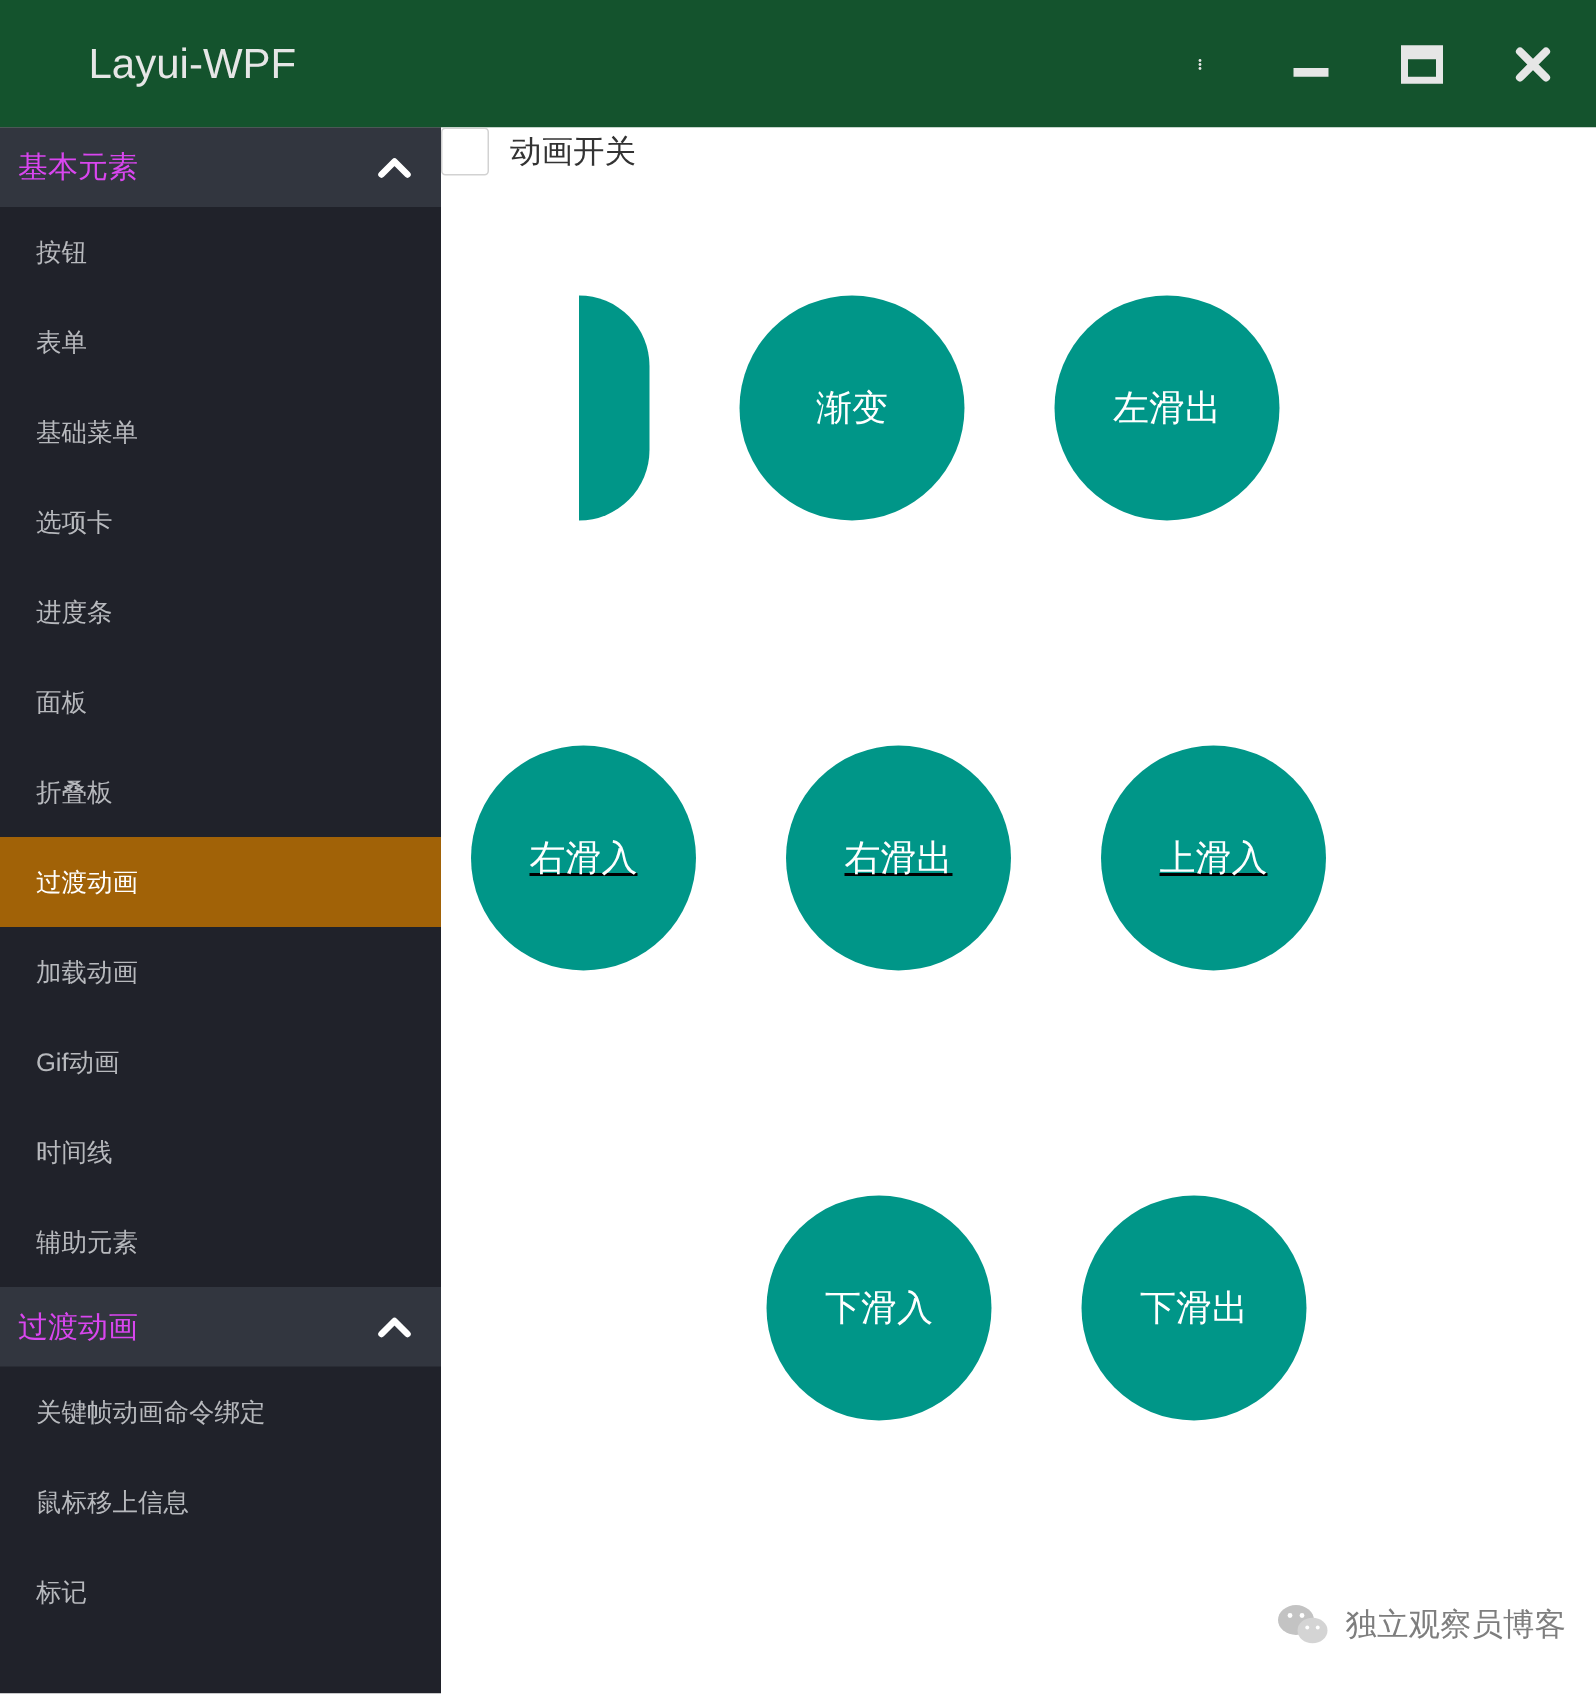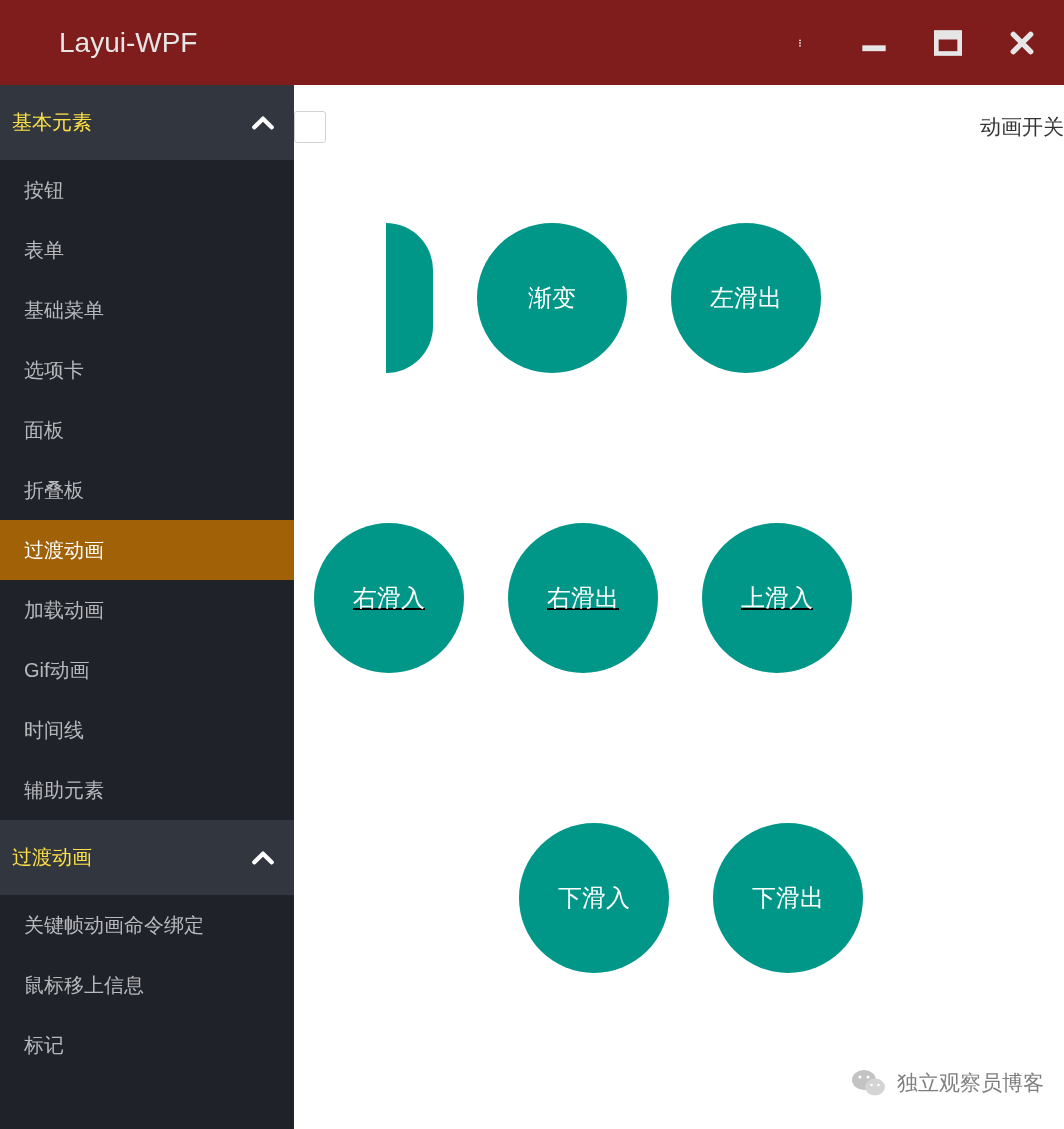--- a/index.html
+++ b/index.html
@@ -9,21 +9,21 @@
     }
     body {
       font-family: "Microsoft YaHei", "Segoe UI", Arial, sans-serif;
       width: 1064px;
       height: 1129px;
       overflow: hidden;
       background: #ffffff;
     }
     .titlebar {
       height: 85px;
-      background: #7f1d1d;
+      background: #14532d;
       display: flex;
       align-items: center;
       justify-content: space-between;
       padding: 0 24px;
     }
     .title {
       color: #e6e6e6;
       font-size: 28px;
       font-weight: 300;
       padding-left: 35px;
@@ -46,34 +46,34 @@
       display: flex;
       height: calc(100% - 85px);
     }
     .sidebar {
       width: 294px;
       background: #20222a;
       overflow-y: auto;
       flex-shrink: 0;
     }
     .menu-header {
-      height: 75px;
+      height: 53px;
       background: #32363f;
-      color: #fde047;
+      color: #d946ef;
       font-size: 20px;
       display: flex;
       align-items: center;
       justify-content: space-between;
       padding: 0 18px 0 12px;
       cursor: pointer;
     }
     .menu-item {
       height: 60px;
       color: #b7b9bd;
-      font-size: 20px;
+      font-size: 17px;
       display: flex;
       align-items: center;
       padding-left: 24px;
       cursor: pointer;
     }
     .menu-item.active {
       background: #a16207;
       color: #ffffff;
     }
     .chevron-up {
@@ -82,43 +82,42 @@
     }
     .main {
       flex: 1;
       background: #ffffff;
       position: relative;
       overflow: hidden;
     }
     .switch-row {
       display: flex;
       align-items: center;
-      justify-content: space-between;
+      justify-content: flex-start;
       gap: 14px;
-      padding-top: 26px;
       padding-bottom: 20px;
     }
     .checkbox {
       width: 32px;
       height: 32px;
       border: 1px solid #d2d2d2;
       border-radius: 3px;
       background: #ffffff;
       cursor: pointer;
     }
     .switch-label {
       font-size: 21px;
       color: #333333;
     }
     .circles-container {
       padding: 60px 20px 20px 20px;
     }
     .circle-row {
       display: flex;
-      gap: 44px;
+      gap: 60px;
       margin-bottom: 150px;
       padding-left: 0;
     }
     .circle-row:nth-child(2){
       padding-left: 0;
     }
     .circle {
       width: 150px;
       height: 150px;
       border-radius: 50%;
@@ -209,20 +208,23 @@
         <span>按钮</span>
       </div>
     <div class="menu-item">
         <span>表单</span>
       </div>
     <div class="menu-item">
         <span>基础菜单</span>
       </div>
     <div class="menu-item">
         <span>选项卡</span>
+      </div>
+    <div class="menu-item">
+        <span>进度条</span>
       </div>
     <div class="menu-item">
         <span>面板</span>
       </div>
     <div class="menu-item">
         <span>折叠板</span>
       </div>
     <div class="menu-item active">
         <span>过渡动画</span>
       </div>

